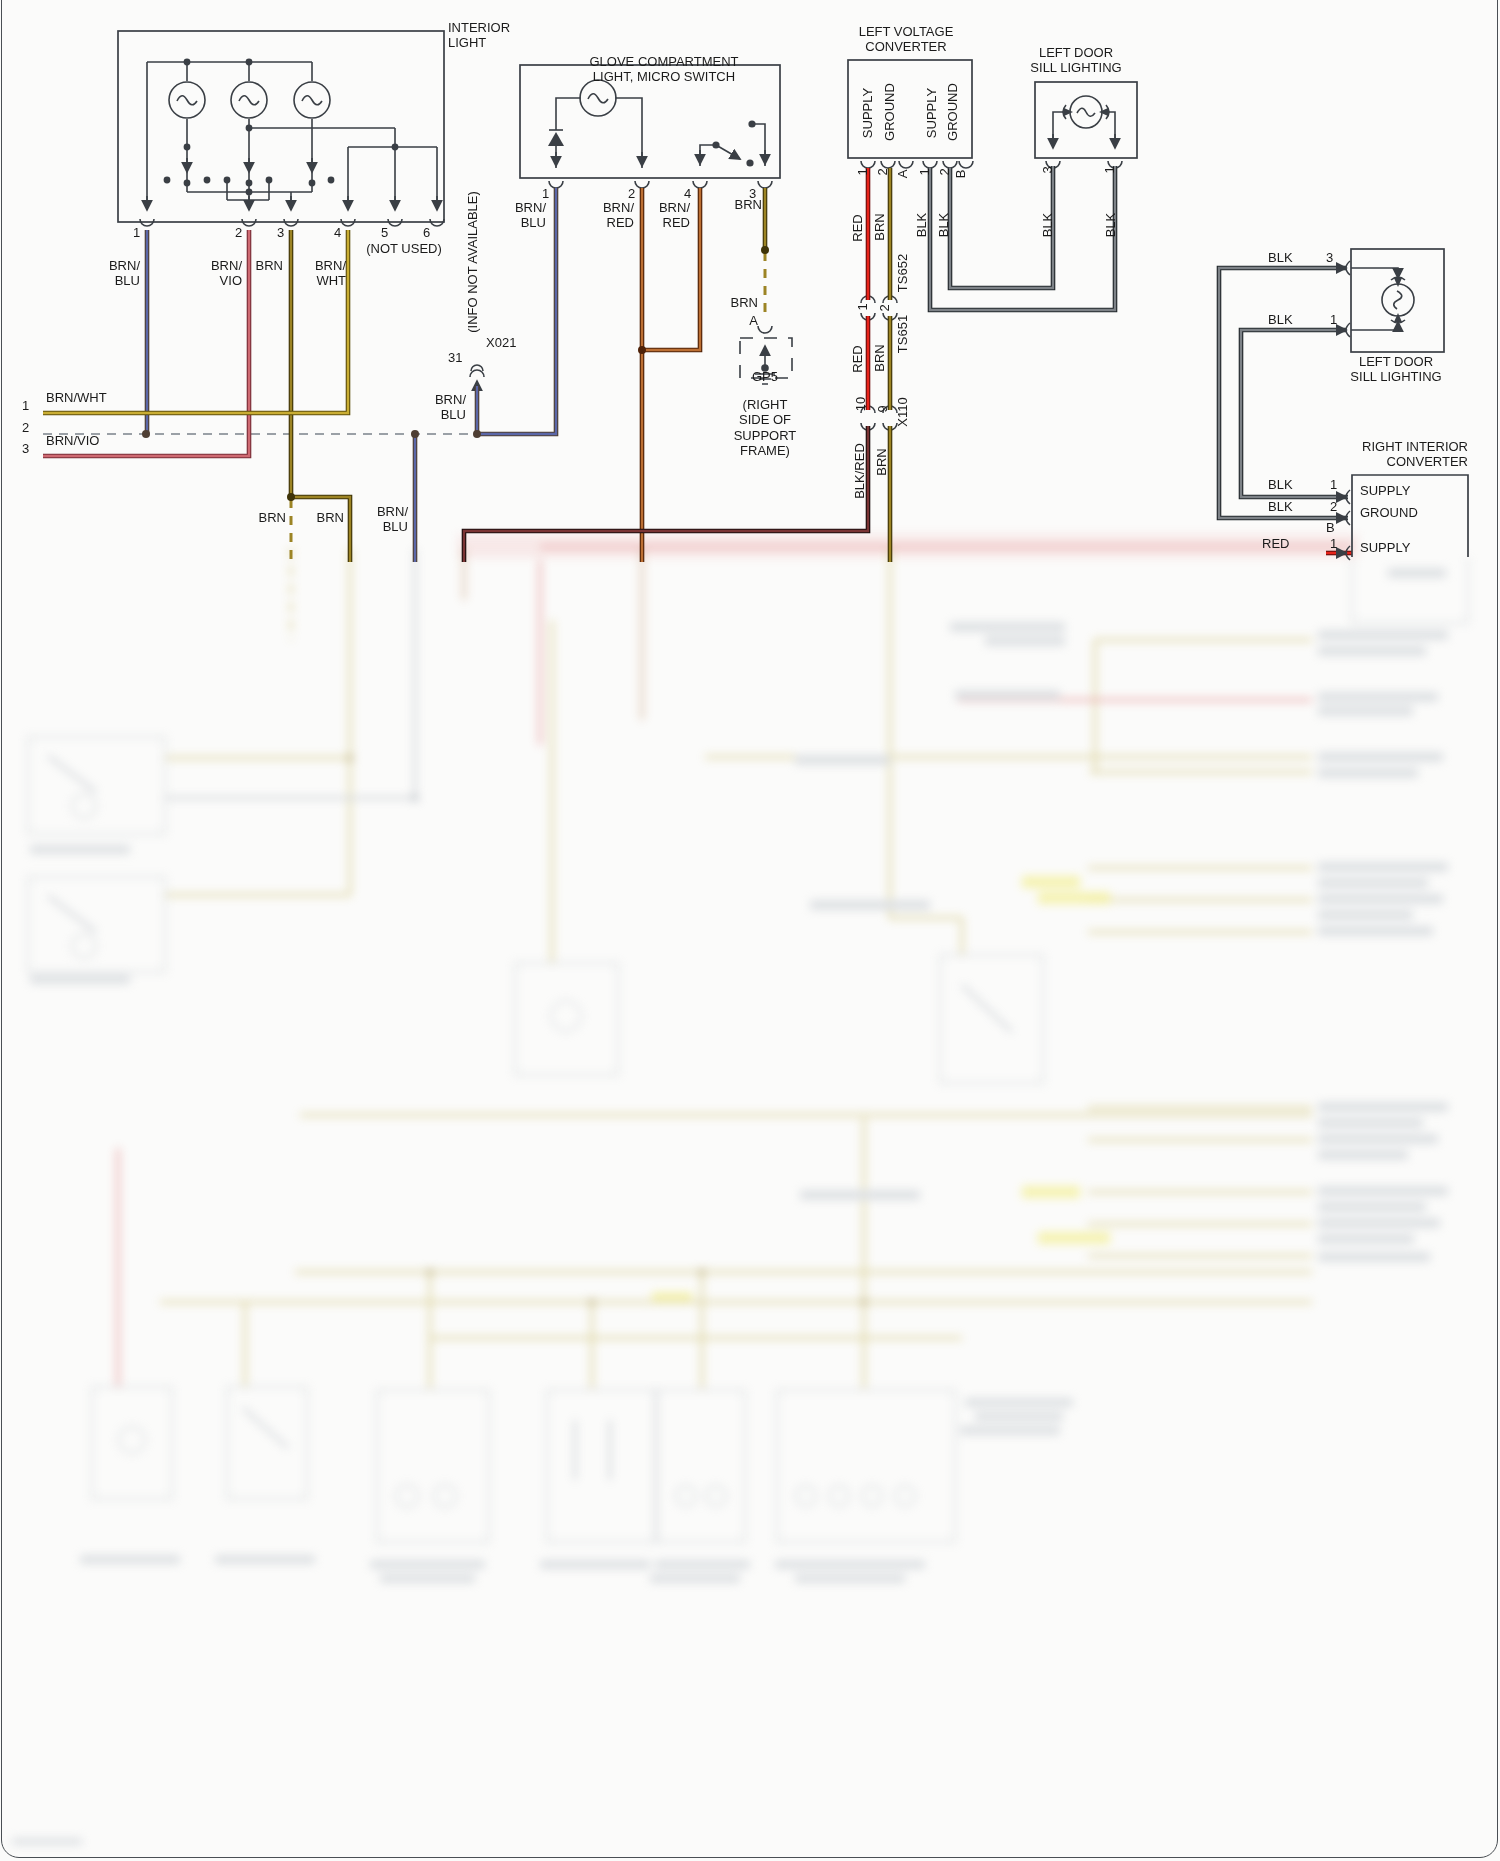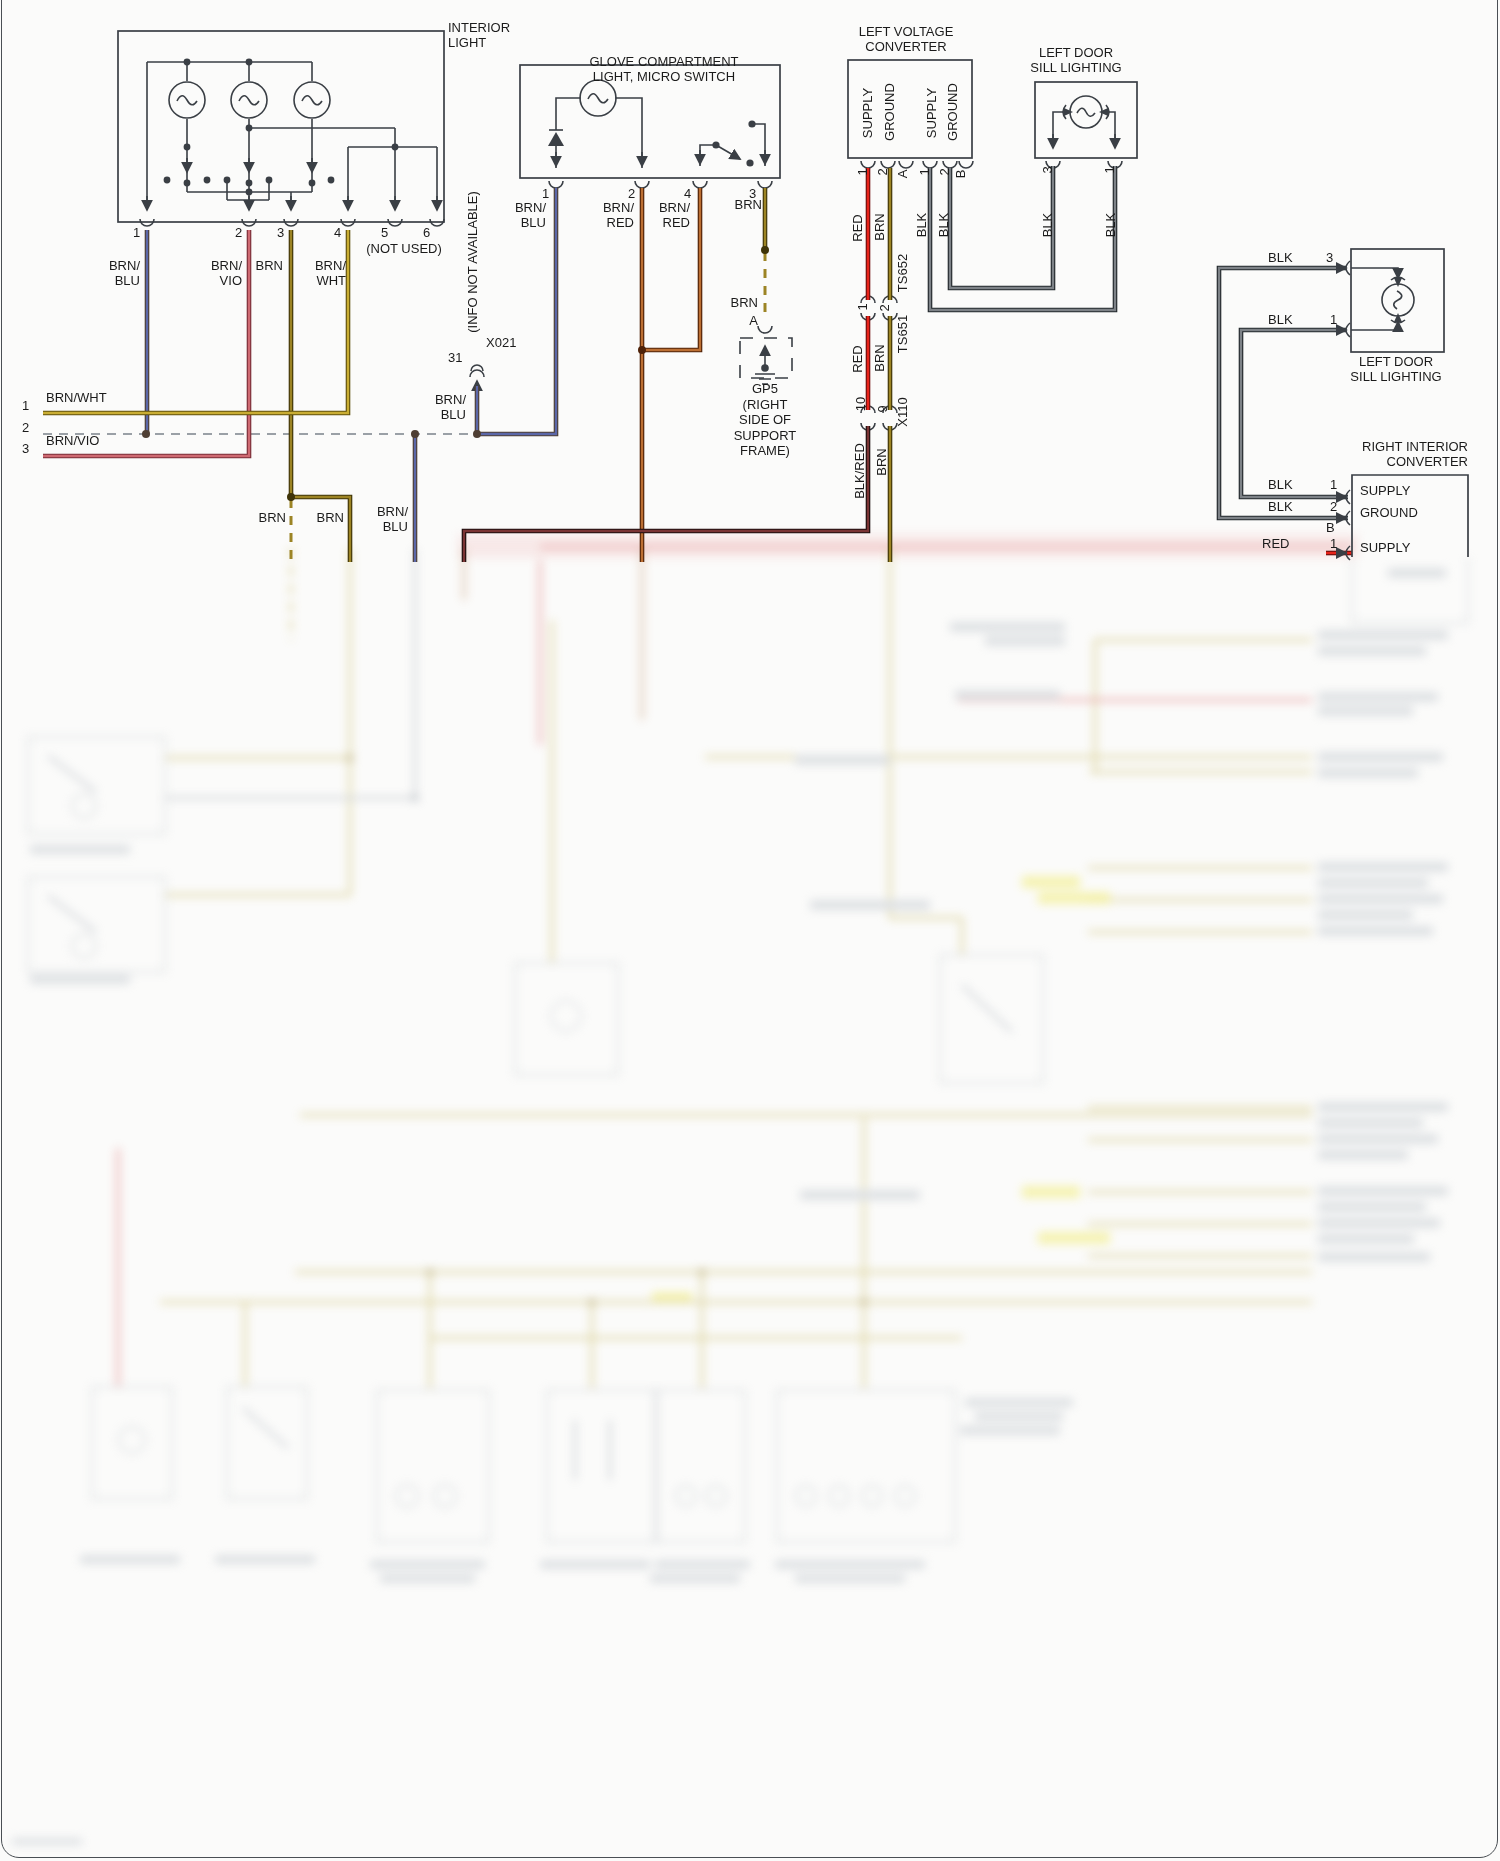--- a/index.html
+++ b/index.html
@@ -385,21 +385,21 @@
   <div class="lb rt" style="left:484px;top:200px;width:62px;">BRN/
 BLU</div>
   <div class="lb rt" style="left:572px;top:200px;width:62px;">BRN/
 RED</div>
   <div class="lb rt" style="left:628px;top:200px;width:62px;">BRN/
 RED</div>
   <div class="lb rt" style="left:700px;top:197px;width:62px;">BRN</div>
 
   <div class="lb rt" style="left:696px;top:295px;width:62px;">BRN</div>
   <div class="lb rt" style="left:716px;top:313px;width:42px;">A</div>
-  <div class="lb ct" style="left:725px;top:381px;width:80px;">GP5</div>
+  <div class="lb ct" style="left:725px;top:369px;width:80px;">GP5</div>
   <div class="lb ct" style="left:702px;top:397px;width:126px;">(RIGHT
 SIDE OF
 SUPPORT
 FRAME)</div>
 
   <div class="rot" style="left:472px;top:262px;">(INFO NOT AVAILABLE)</div>
 
   <div class="rot" style="left:867px;top:113px;">SUPPLY</div>
   <div class="rot" style="left:889px;top:112px;">GROUND</div>
   <div class="rot" style="left:931px;top:113px;">SUPPLY</div>

